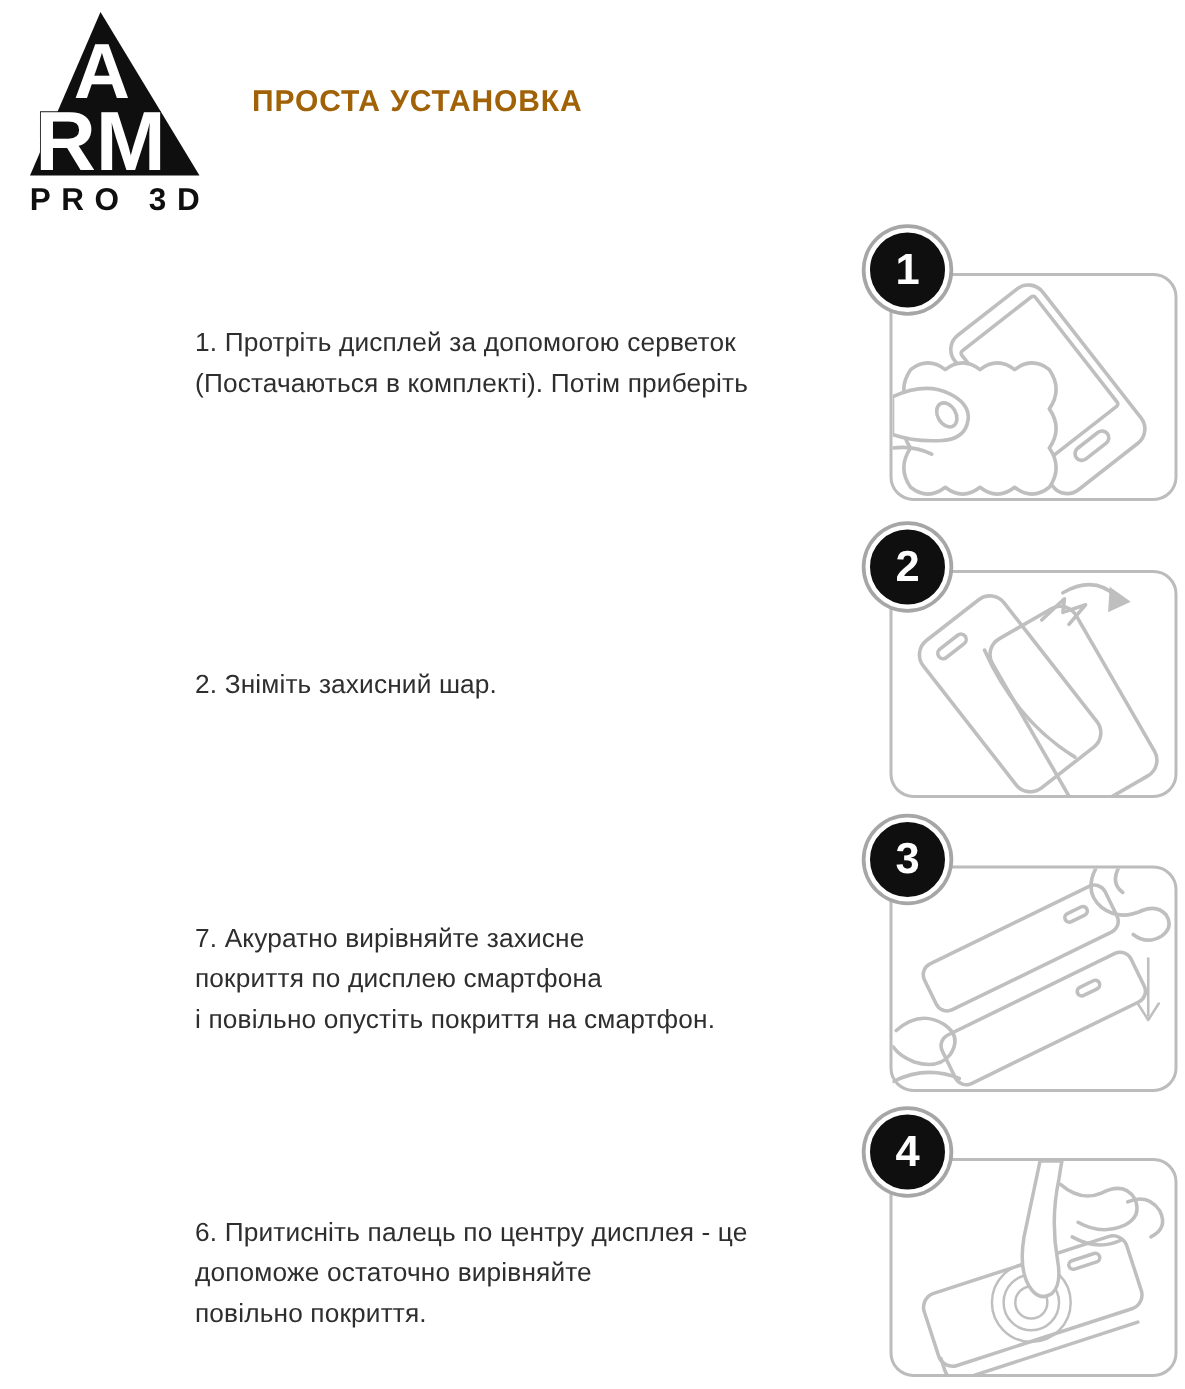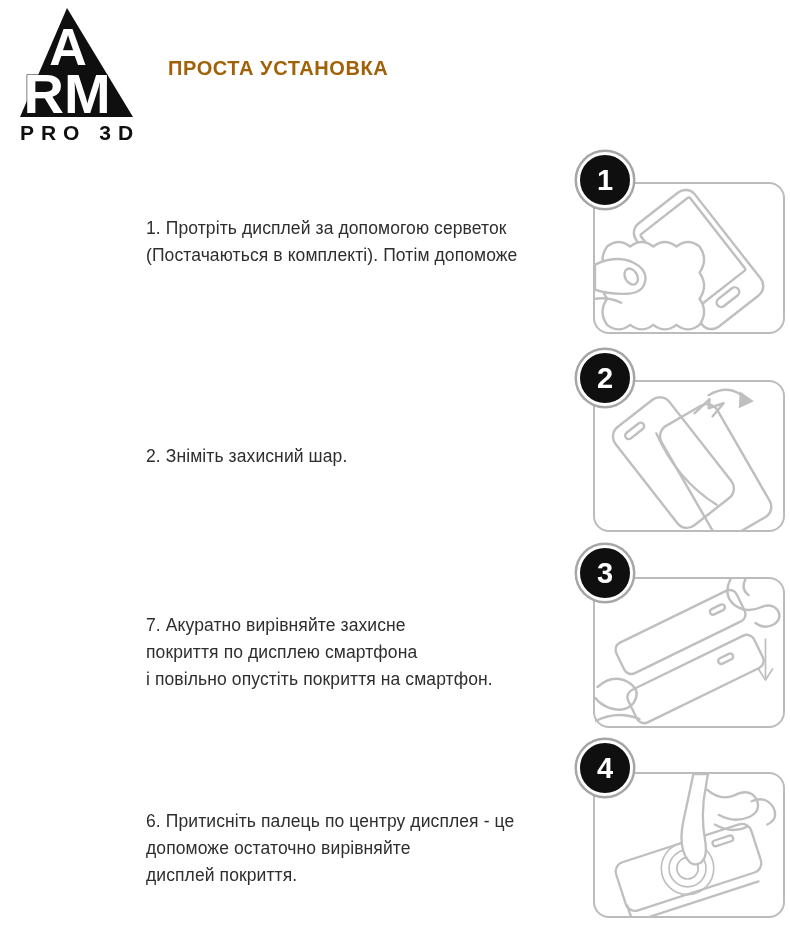--- a/index.html
+++ b/index.html
@@ -13,21 +13,21 @@
   
   .logo{position:absolute;left:15px;top:5px;width:135px;height:140px;}
   
   .title{
     position:absolute;left:168px;top:57px;margin:0;
     font-size:20px;font-weight:700;letter-spacing:.6px;
     color:#a16207;white-space:nowrap;
   }
   
   .instructions{
-    position:absolute;left:146px;width:475px;
+    position:absolute;left:130px;width:475px;
     font-size:17.5px;line-height:27px;color:#2e2e2e;letter-spacing:.1px;
   }
   .i1{top:215px}.i2{top:443px}.i3{top:612px}.i4{top:808px}
   
   .figure-box{
     position:absolute;left:593px;width:192px;
     border:2.5px solid #bcbcbc;border-radius:16px;
     box-sizing:border-box;background:#fff;
   }
   .f1{top:182px;height:152px}
@@ -60,21 +60,21 @@
     <text x="53" y="60" text-anchor="middle" font-family="Liberation Sans, sans-serif" font-size="52" font-weight="700" fill="#ffffff">A</text>
     <text x="52" y="108" text-anchor="middle" font-family="Liberation Sans, sans-serif" font-size="56" font-weight="700" fill="#ffffff" stroke="#0f0f0f" stroke-width="1.2" paint-order="stroke">RM</text>
     <text x="65" y="135" text-anchor="middle" font-family="Liberation Sans, sans-serif" font-size="21" font-weight="700" letter-spacing="7" fill="#0f0f0f">PRO 3D</text>
   </svg>
 
   <h1 class="title">ПРОСТА УСТАНОВКА</h1>
 
   <section>
     <div class="instructions i1">
       <div>1. Протріть дисплей за допомогою серветок</div>
-      <div>(Постачаються в комплекті). Потім допоможе</div>
+      <div>(Постачаються в комплекті). Потім приберіть</div>
     </div>
     <div class="figure-box f1">
       <svg class="art" viewBox="0 0 187 147">
 
         <g transform="rotate(-38 103 75)">
           <rect x="66" y="10" width="74" height="130" rx="12"></rect>
           <rect x="72" y="20" width="62" height="92" rx="2"></rect>
           <rect x="90" y="118" width="26" height="9" rx="4.5"></rect>
         </g>
 
@@ -154,21 +154,21 @@
     </div>
     <div class="badge b3">
       <span>3</span>
     </div>
   </section>
 
   <section>
     <div class="instructions i4">
       <div>6. Притисніть палець по центру дисплея - це</div>
       <div>допоможе остаточно вирівняйте</div>
-      <div>дисплей покриття.</div>
+      <div>повільно покриття.</div>
     </div>
     <div class="figure-box f4">
       <svg class="art" viewBox="0 0 187 146">
 
         <g transform="rotate(-18 93 96)">
           <rect x="20" y="70" width="146" height="52" rx="10"></rect>
           <rect x="124" y="78" width="22" height="6" rx="3"></rect>
           <path d="M21 114 v8 q0 10 10 10 h126"></path>
         </g>
 

